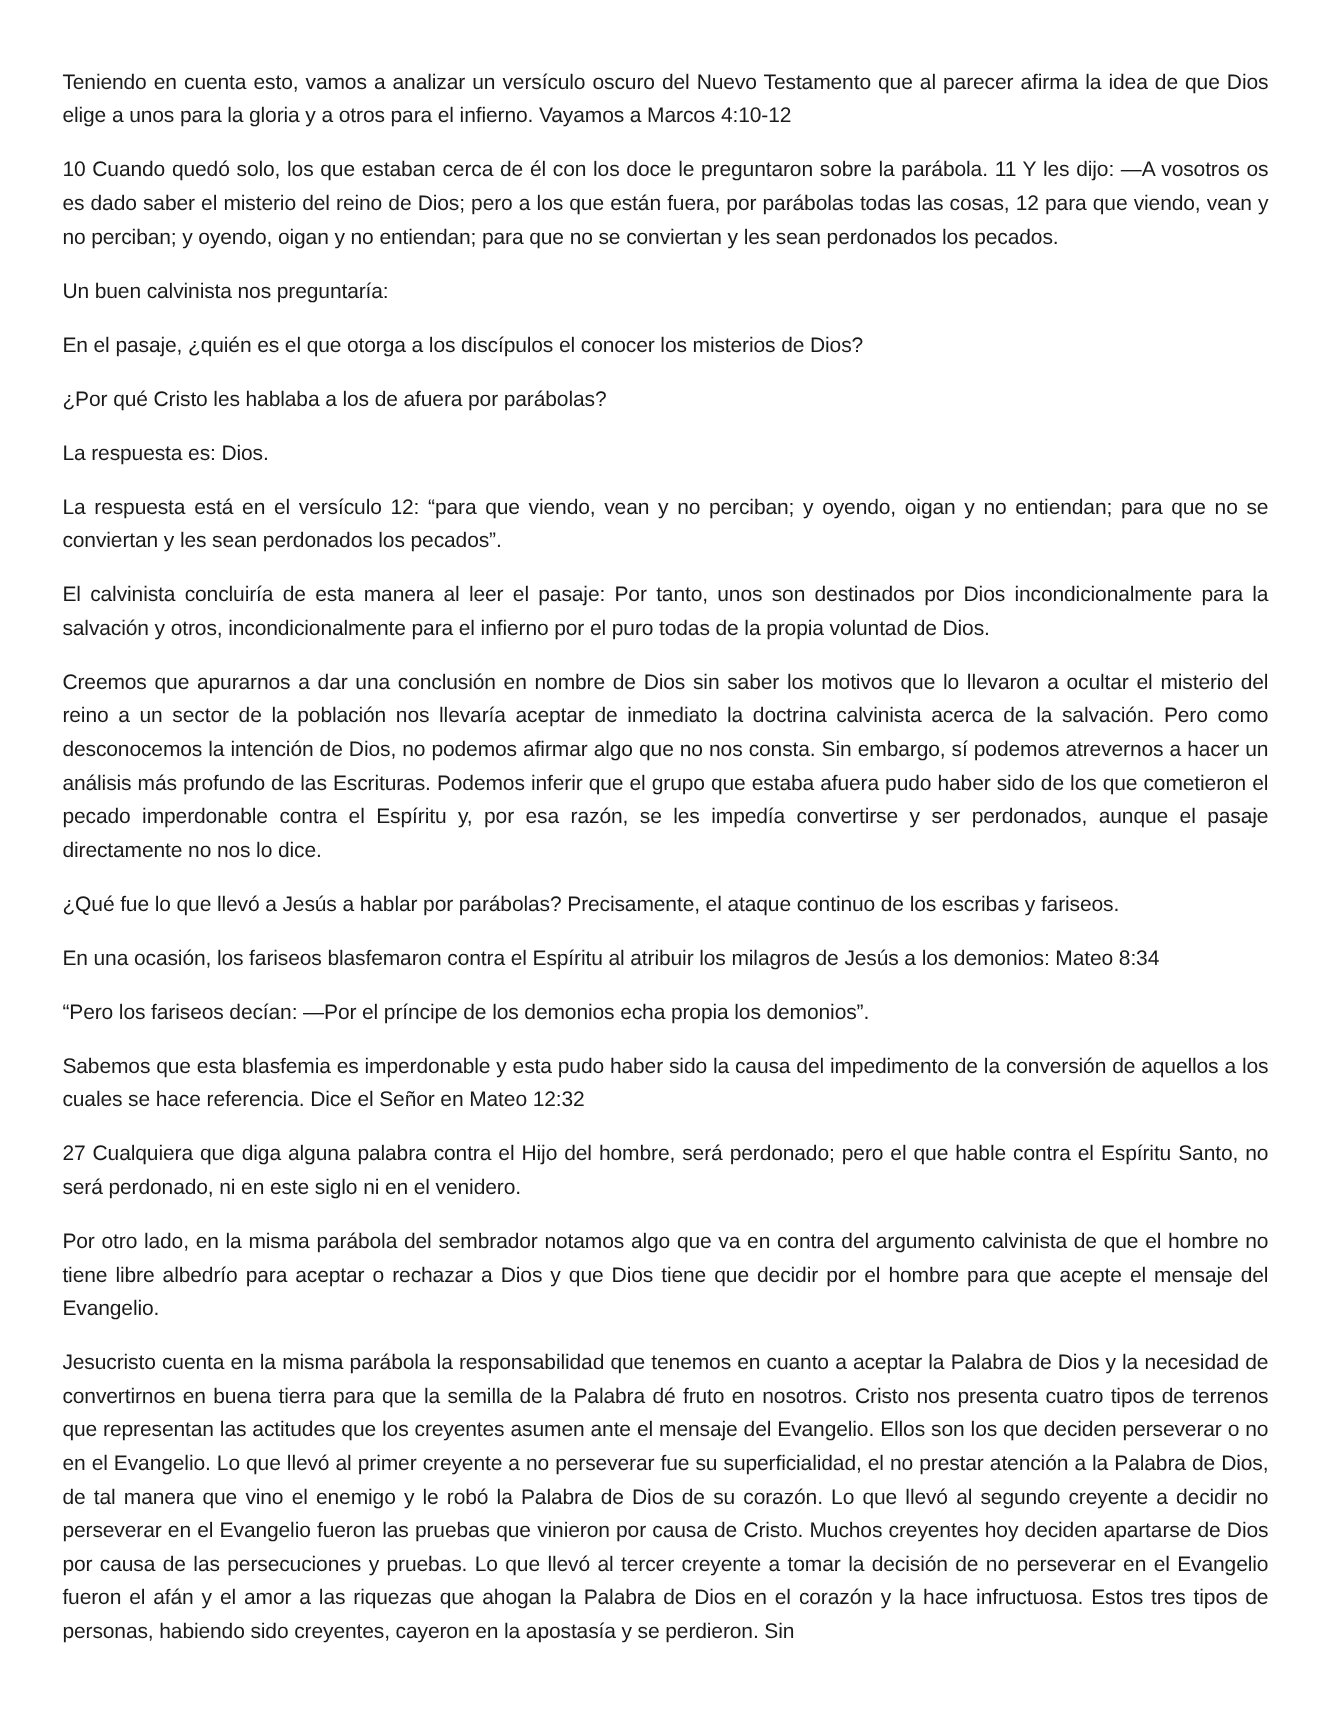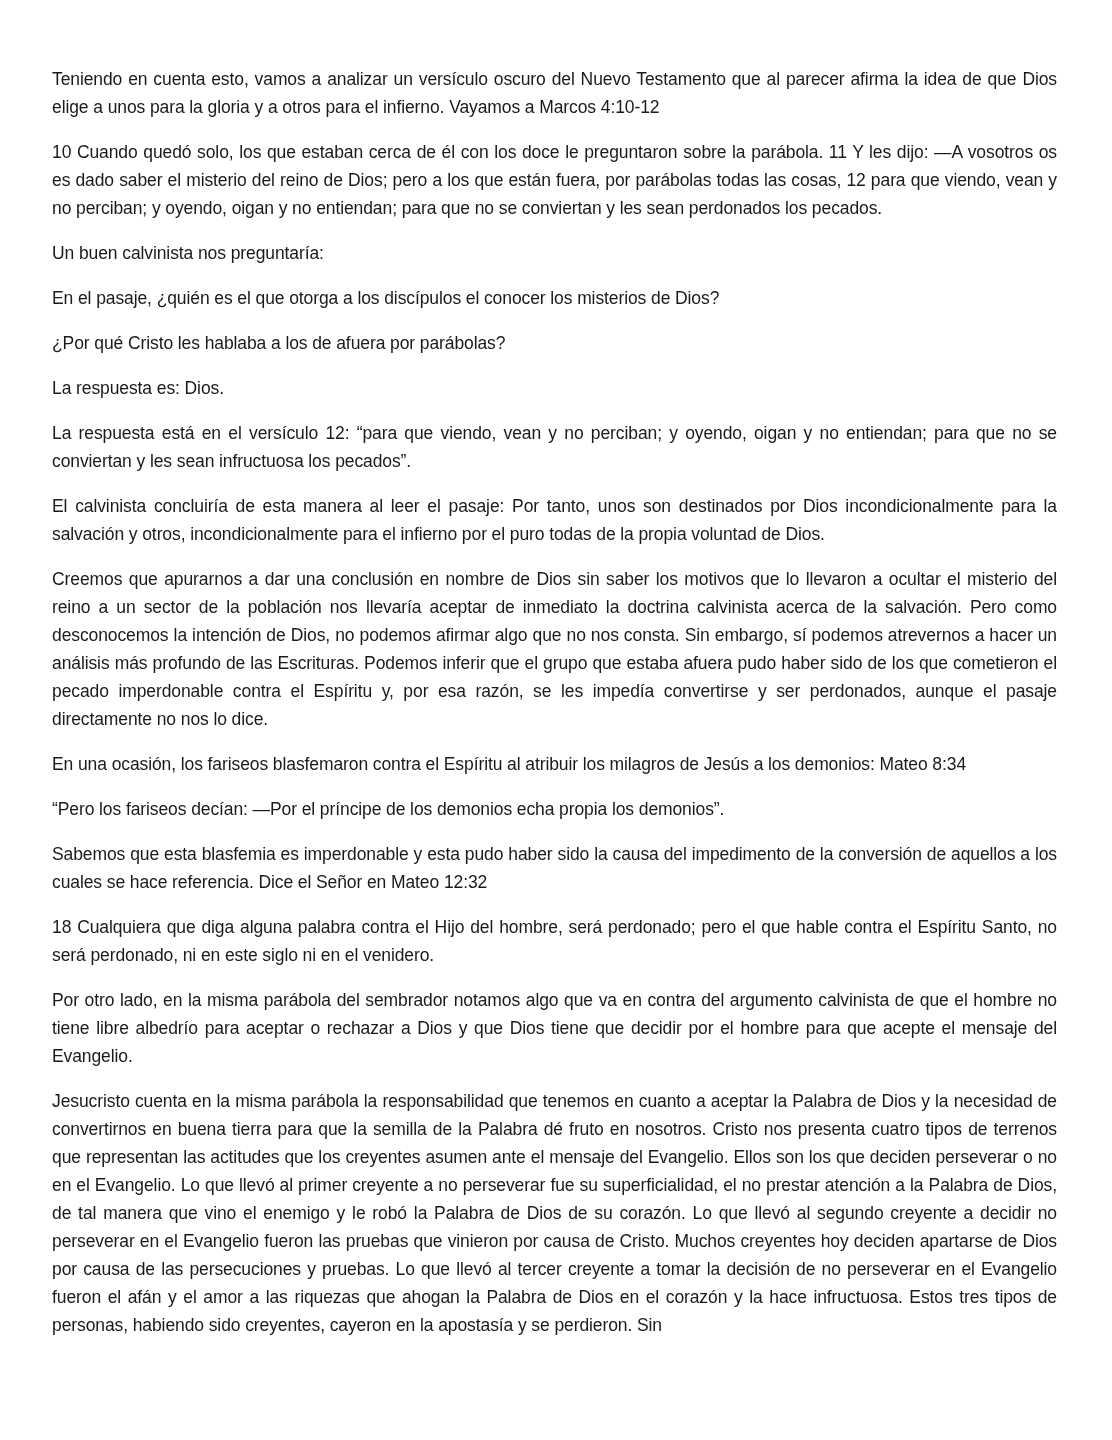--- a/index.html
+++ b/index.html
@@ -17,39 +17,40 @@
     overflow: hidden;
   }
   .doc {
     font-family: "Liberation Sans", sans-serif;
     font-size: 17.5px;
     line-height: 28px;
     color: #1a1a1a;
     letter-spacing: -0.1px;
   }
   .doc p.para {
-    margin: 15px 0 17px 0;
+    margin: 4px 0 17px 0;
     text-align: justify;
     text-justify: inter-word;
   }
 </style>
 </head>
 <body>
 
 <div class="page">
   <div class="doc">
       <p class="para">Teniendo en cuenta esto, vamos a analizar un versículo oscuro del Nuevo Testamento que al parecer afirma la idea de que Dios elige a unos para la gloria y a otros para el infierno. Vayamos a Marcos 4:10-12</p>
       <p class="para">10 Cuando quedó solo, los que estaban cerca de él con los doce le preguntaron sobre la parábola. 11 Y les dijo: —A vosotros os es dado saber el misterio del reino de Dios; pero a los que están fuera, por parábolas todas las cosas, 12 para que viendo, vean y no perciban; y oyendo, oigan y no entiendan; para que no se conviertan y les sean perdonados los pecados.</p>
       <p class="para">Un buen calvinista nos preguntaría:</p>
       <p class="para">En el pasaje, ¿quién es el que otorga a los discípulos el conocer los misterios de Dios?</p>
       <p class="para">¿Por qué Cristo les hablaba a los de afuera por parábolas?</p>
       <p class="para">La respuesta es: Dios.</p>
-      <p class="para">La respuesta está en el versículo 12: “para que viendo, vean y no perciban; y oyendo, oigan y no entiendan; para que no se conviertan y les sean infructuosa los pecados”.</p>
+      <p class="para">La respuesta está en el versículo 12: “para que viendo, vean y no perciban; y oyendo, oigan y no entiendan; para que no se conviertan y les sean perdonados los pecados”.</p>
       <p class="para">El calvinista concluiría de esta manera al leer el pasaje: Por tanto, unos son destinados por Dios incondicionalmente para la salvación y otros, incondicionalmente para el infierno por el puro todas de la propia voluntad de Dios.</p>
       <p class="para">Creemos que apurarnos a dar una conclusión en nombre de Dios sin saber los motivos que lo llevaron a ocultar el misterio del reino a un sector de la población nos llevaría aceptar de inmediato la doctrina calvinista acerca de la salvación. Pero como desconocemos la intención de Dios, no podemos afirmar algo que no nos consta. Sin embargo, sí podemos atrevernos a hacer un análisis más profundo de las Escrituras. Podemos inferir que el grupo que estaba afuera pudo haber sido de los que cometieron el pecado imperdonable contra el Espíritu y, por esa razón, se les impedía convertirse y ser perdonados, aunque el pasaje directamente no nos lo dice.</p>
+      <p class="para">¿Qué fue lo que llevó a Jesús a hablar por parábolas? Precisamente, el ataque continuo de los escribas y fariseos.</p>
       <p class="para">En una ocasión, los fariseos blasfemaron contra el Espíritu al atribuir los milagros de Jesús a los demonios: Mateo 8:34</p>
       <p class="para">“Pero los fariseos decían: —Por el príncipe de los demonios echa propia los demonios”.</p>
       <p class="para">Sabemos que esta blasfemia es imperdonable y esta pudo haber sido la causa del impedimento de la conversión de aquellos a los cuales se hace referencia. Dice el Señor en Mateo 12:32</p>
-      <p class="para">18 Cualquiera que diga alguna palabra contra el Hijo del hombre, será perdonado; pero el que hable contra el Espíritu Santo, no será perdonado, ni en este siglo ni en el venidero.</p>
+      <p class="para">27 Cualquiera que diga alguna palabra contra el Hijo del hombre, será perdonado; pero el que hable contra el Espíritu Santo, no será perdonado, ni en este siglo ni en el venidero.</p>
       <p class="para">Por otro lado, en la misma parábola del sembrador notamos algo que va en contra del argumento calvinista de que el hombre no tiene libre albedrío para aceptar o rechazar a Dios y que Dios tiene que decidir por el hombre para que acepte el mensaje del Evangelio.</p>
       <p class="para">Jesucristo cuenta en la misma parábola la responsabilidad que tenemos en cuanto a aceptar la Palabra de Dios y la necesidad de convertirnos en buena tierra para que la semilla de la Palabra dé fruto en nosotros. Cristo nos presenta cuatro tipos de terrenos que representan las actitudes que los creyentes asumen ante el mensaje del Evangelio. Ellos son los que deciden perseverar o no en el Evangelio. Lo que llevó al primer creyente a no perseverar fue su superficialidad, el no prestar atención a la Palabra de Dios, de tal manera que vino el enemigo y le robó la Palabra de Dios de su corazón. Lo que llevó al segundo creyente a decidir no perseverar en el Evangelio fueron las pruebas que vinieron por causa de Cristo. Muchos creyentes hoy deciden apartarse de Dios por causa de las persecuciones y pruebas. Lo que llevó al tercer creyente a tomar la decisión de no perseverar en el Evangelio fueron el afán y el amor a las riquezas que ahogan la Palabra de Dios en el corazón y la hace infructuosa. Estos tres tipos de personas, habiendo sido creyentes, cayeron en la apostasía y se perdieron. Sin</p>
     </div>
 </div>
 
 </body></html>

